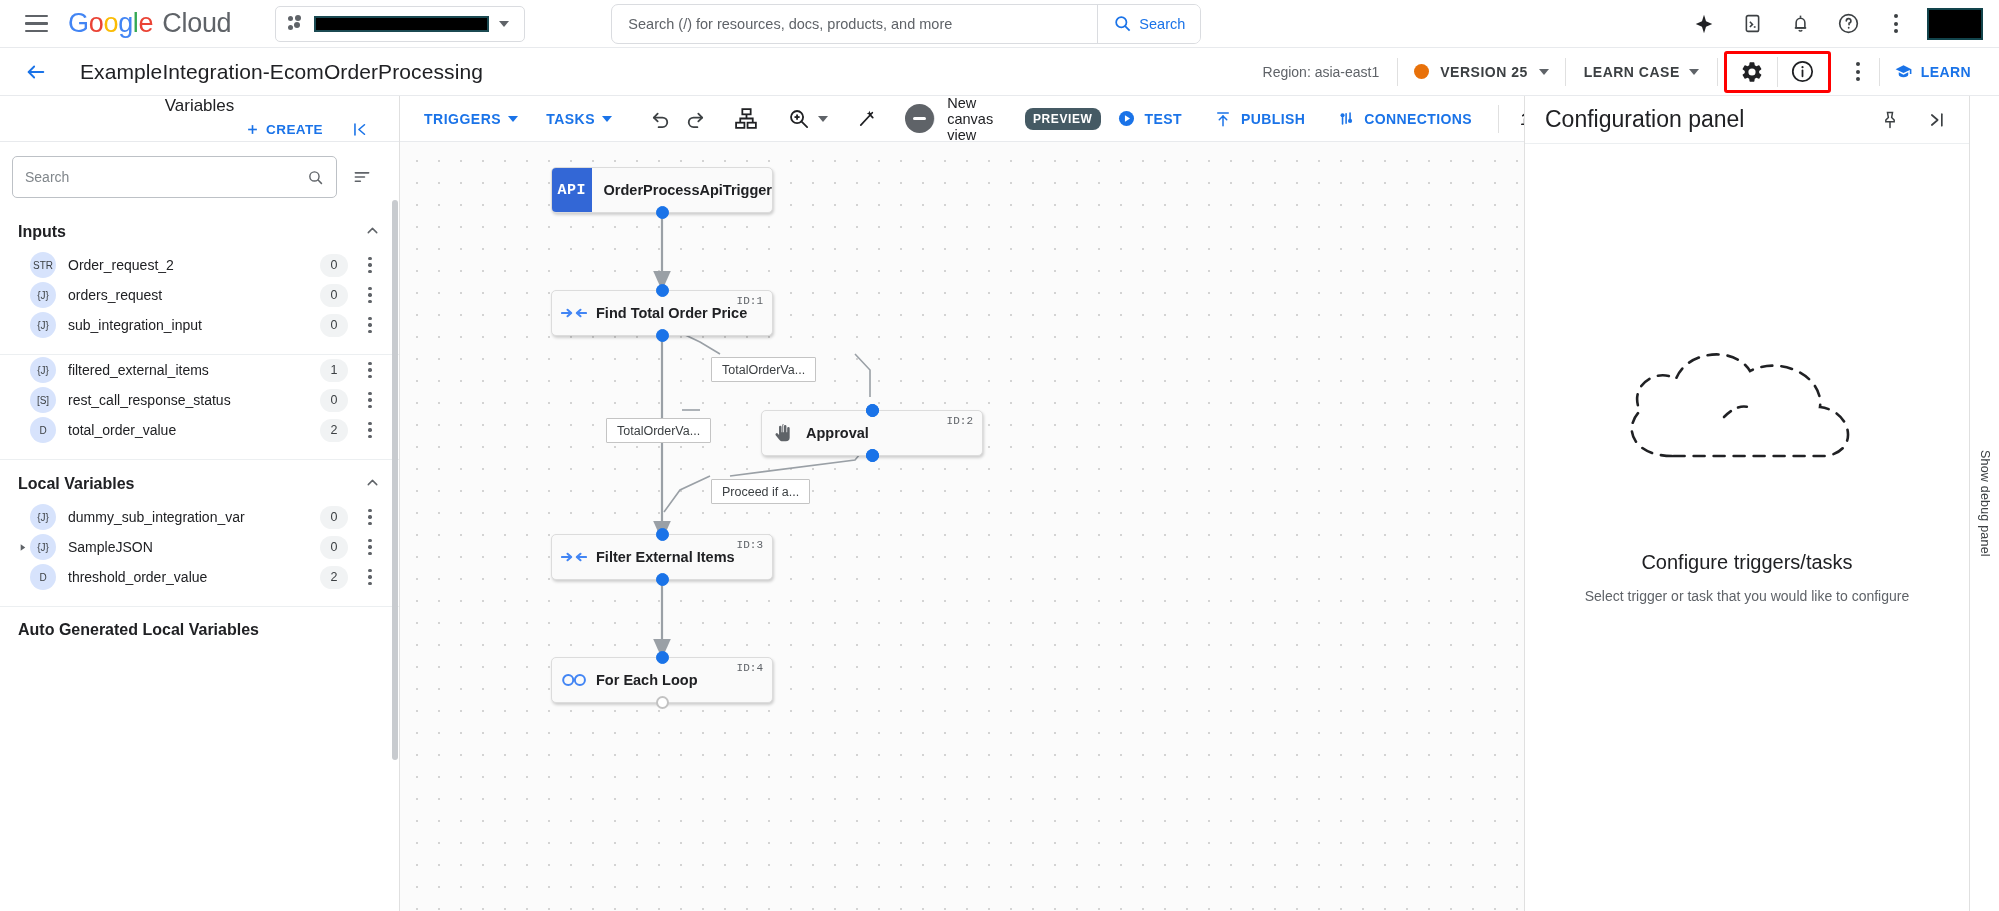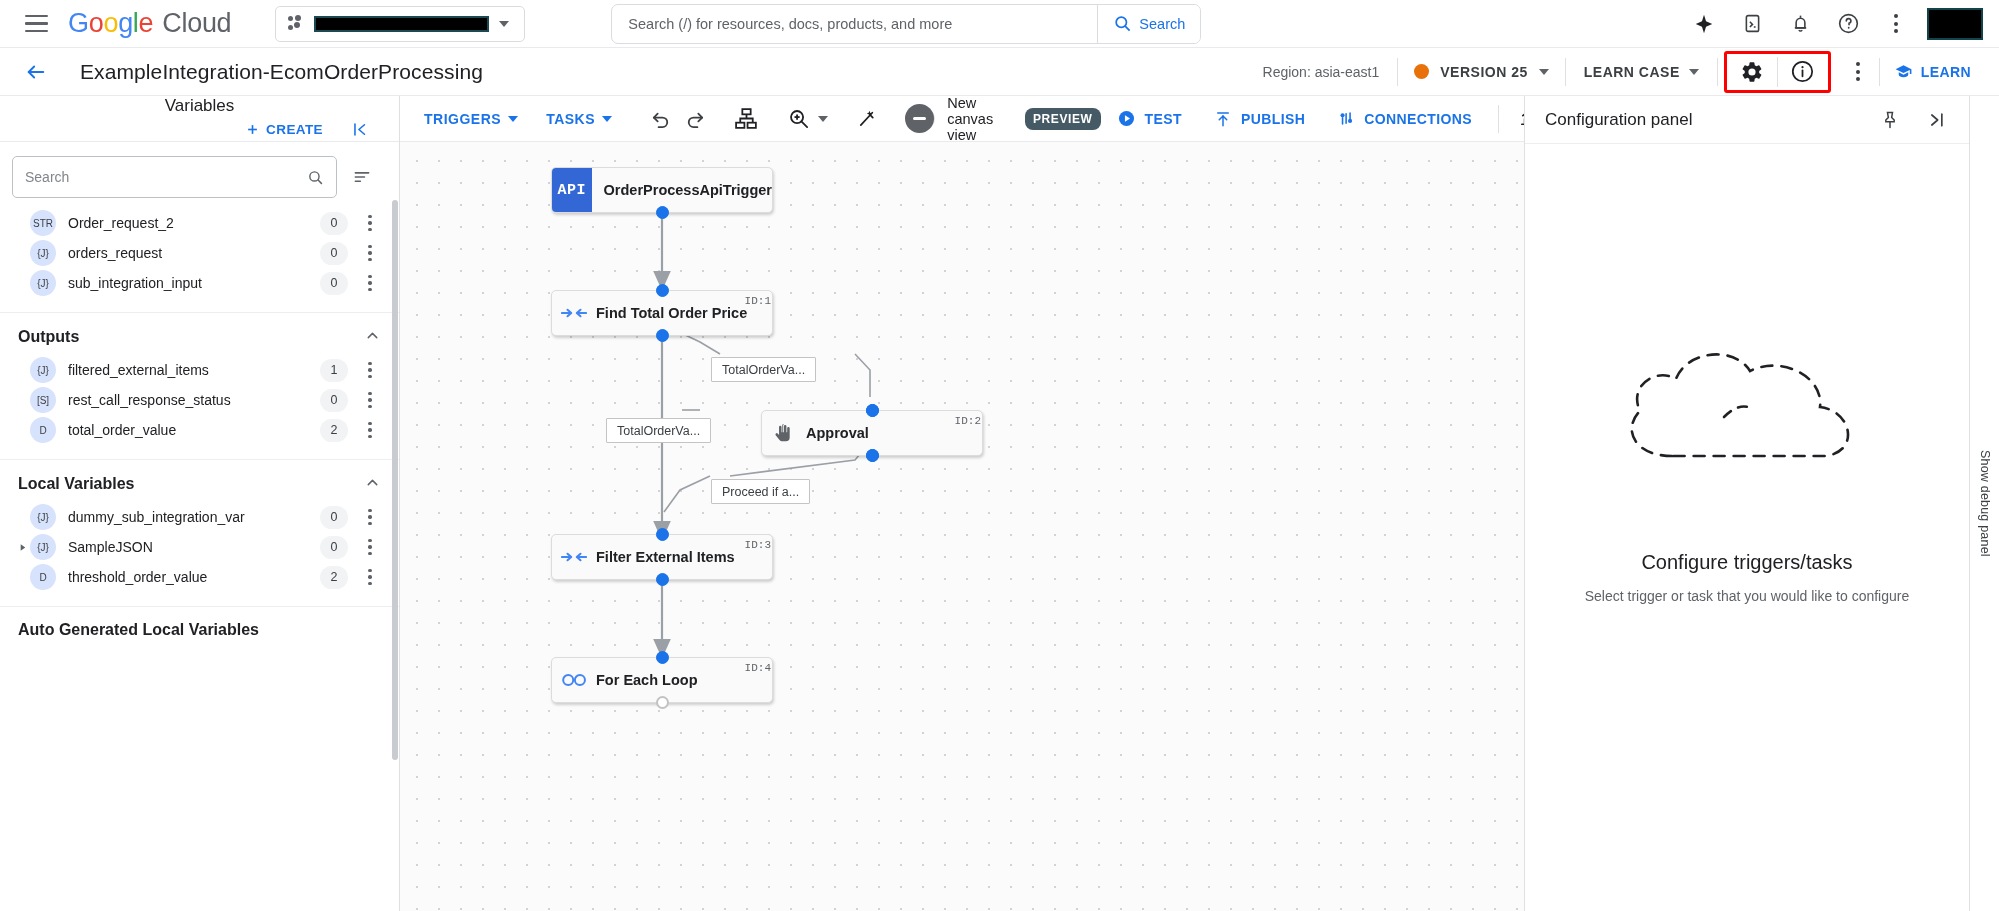--- a/index.html
+++ b/index.html
@@ -135,35 +135,35 @@
     background-image:radial-gradient(#d3d3d3 1.1px, transparent 1.2px);
     background-size:22px 22px; background-position:6px 8px;
   }
   .node { position:absolute; background:#fafafa; border:1px solid #dcdcdc; border-radius:5px;
     height:46px; display:flex; align-items:center; box-shadow:1px 2px 3px rgba(0,0,0,0.18); }
   .node .badge-api { width:44px; height:100%; background:#3367d6; color:#fff;
     display:flex;align-items:center;justify-content:center; font-family:"Liberation Mono", monospace;
     font-size:15px; font-weight:bold; border-radius:4px 0 0 4px; letter-spacing:0.5px; }
   .node .nicon { width:44px; display:flex;align-items:center;justify-content:center; color:#4285F4; }
   .node .ntext { font-size:14.5px; font-weight:bold; color:#202124; }
-  .node .nid { position:absolute; right:1px; top:4px; font-size:11px; color:#5f6368;
+  .node .nid { position:absolute; right:9px; top:4px; font-size:11px; color:#5f6368;
     font-family:"Liberation Mono", monospace; }
   .port { position:absolute; width:13px;height:13px;border-radius:50%;background:#1a73e8;
     border:1px solid #1a73e8; }
   .port.hollow { background:#fff; border:2px solid #c2c2c2; }
   .edgelabel { position:absolute; background:#fff; border:1px solid #c4c4c4; border-radius:1px;
     height:25px; display:flex;align-items:center;justify-content:center; padding:0 10px;
     font-size:12.5px; color:#3c4043; }
 
   
   .configpanel { width:445px; min-width:445px; background:#fff; border-left:1px solid #e0e0e0;
     display:flex; flex-direction:column; position:relative; }
   .cp-head { height:48px; min-height:48px; display:flex; align-items:center; padding:0 12px 0 20px;
     border-bottom:1px solid #eceff1; }
-  .cp-title { font-size:17px; color:#202124; }
+  .cp-title { font-size:23px; color:#202124; }
   .cp-head-right { margin-left:auto; display:flex; align-items:center; gap:4px; }
   .cp-body { flex:1; display:flex; flex-direction:column; align-items:center; justify-content:center;
     padding-bottom:120px; }
   .cloudart { width:270px; height:160px; margin-bottom:60px; }
   .cp-h2 { font-size:20px; color:#202124; margin-bottom:14px; }
   .cp-sub { font-size:14px; color:#5f6368; }
   .debugrail { width:30px; min-width:30px; border-left:1px solid #e0e0e0; background:#fff;
     display:flex; align-items:center; justify-content:center; }
   .debugrail span { writing-mode:vertical-rl; font-size:12.5px; color:#3c4043; letter-spacing:0.2px; }
 </style>
@@ -338,20 +338,26 @@
                 <line x1="4" y1="7" x2="20" y2="7"></line>
                   <line x1="4" y1="12" x2="15" y2="12"></line>
                   <line x1="4" y1="17" x2="10" y2="17"></line>
               </svg>
             </div>
           </div>
         </div>
 
         <div id="sections-host">
             <div class="section">
+              <div class="sec-head">
+                <div class="sec-title">Inputs</div>
+                <div class="chev"><svg width="17" height="17" viewBox="0 0 24 24" fill="none" stroke="#5f6368" stroke-width="2" stroke-linecap="round" stroke-linejoin="round">
+                    <polyline points="6,15 12,9 18,15"></polyline>
+                  </svg></div>
+              </div>
               <div class="varrow">
                 <span class="var-expand empty">
                   <svg width="11" height="11" viewBox="0 0 24 24" fill="#5f6368">
                     <polygon points="8,5 18,12 8,19"></polygon>
                   </svg>
                 </span>
                 <span class="vtype">STR</span>
                 <span class="vname">Order_request_2</span>
                 <span class="vcount">0</span>
                 <span class="vkebab">
@@ -385,26 +391,20 @@
                 <span class="vname">sub_integration_input</span>
                 <span class="vcount">0</span>
                 <span class="vkebab">
                   <i></i>
                   <i></i>
                   <i></i>
                 </span>
               </div>
             </div>
             <div class="section">
-              <div class="sec-head">
-                <div class="sec-title">Outputs</div>
-                <div class="chev"><svg width="17" height="17" viewBox="0 0 24 24" fill="none" stroke="#5f6368" stroke-width="2" stroke-linecap="round" stroke-linejoin="round">
-                    <polyline points="6,15 12,9 18,15"></polyline>
-                  </svg></div>
-              </div>
               <div class="varrow">
                 <span class="var-expand empty">
                   <svg width="11" height="11" viewBox="0 0 24 24" fill="#5f6368">
                     <polygon points="8,5 18,12 8,19"></polygon>
                   </svg>
                 </span>
                 <span class="vtype">{J}</span>
                 <span class="vname">filtered_external_items</span>
                 <span class="vcount">1</span>
                 <span class="vkebab">

